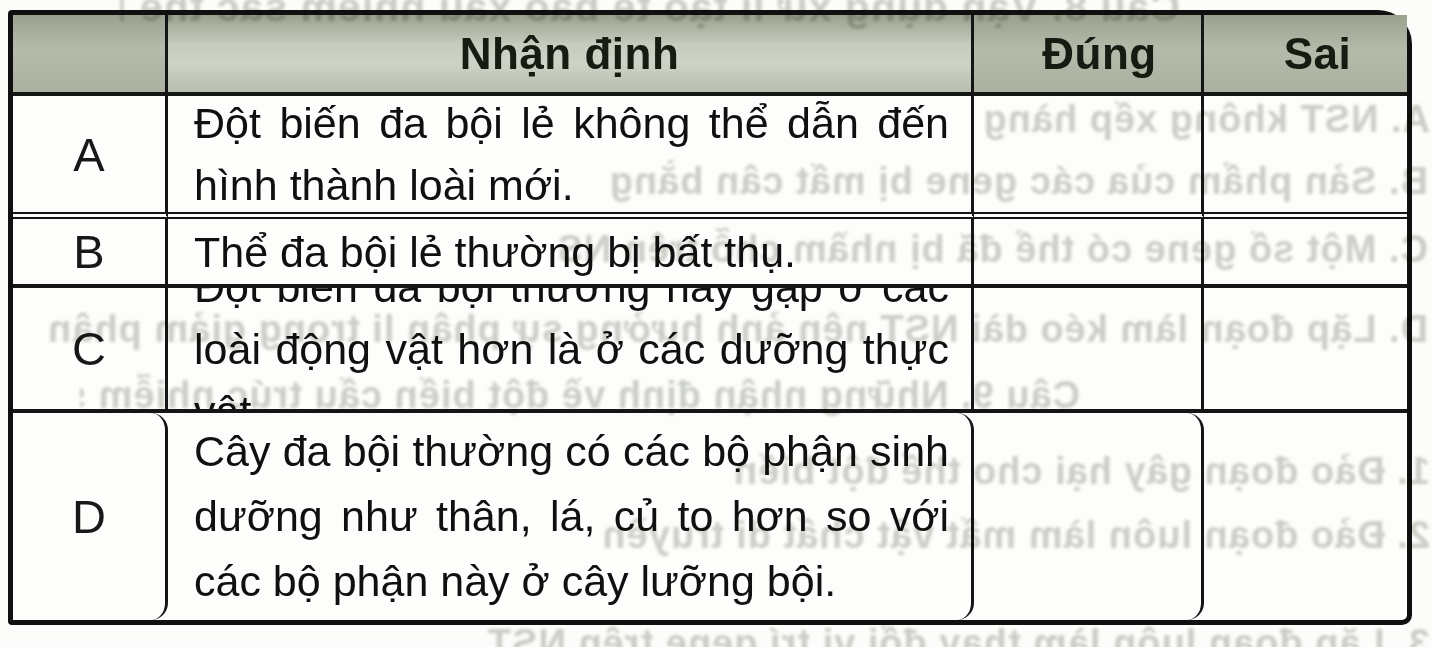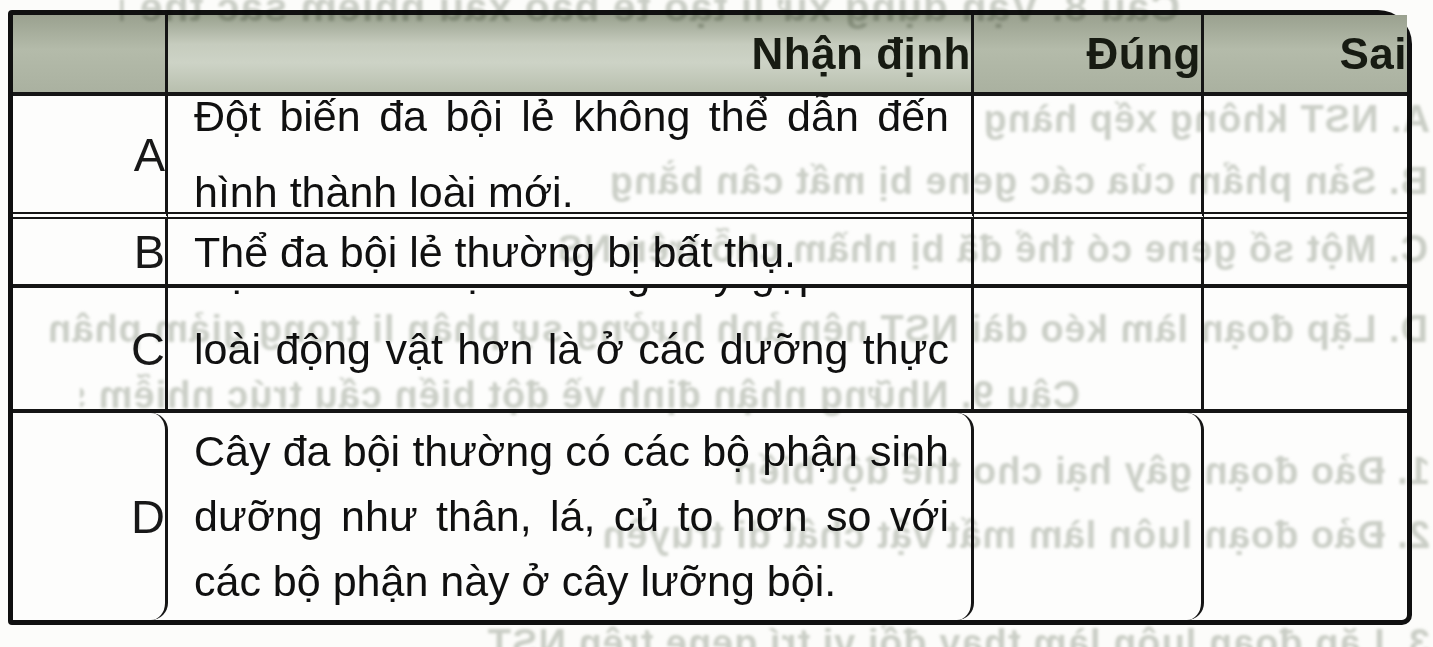--- a/index.html
+++ b/index.html
@@ -19,21 +19,21 @@
     display:grid;
     grid-template-columns:155px 806px 230px 1fr;
     grid-template-rows:81px 123px 69px 125px 1fr;
     background:#fdfdfc;
     z-index:1;
   }
   .cell{
     box-sizing:border-box;
     border-right:3px solid #151515;
     border-bottom:4px solid #151515;
-    display:flex;align-items:center;justify-content:flex-end;
+    display:flex;align-items:center;justify-content:center;
     overflow:hidden;
   }
   .cell.lastcol{border-right:none;}
   .cell.lastrow{border-bottom:none;border-radius:17px;}
   .cell.dbl{border-bottom:7px double #151515;}
 
   .head{
     font-weight:bold;font-size:44px;color:#171b12;
     letter-spacing:0.5px;
     background:linear-gradient(180deg,#99a18e 0%,#c6ccbe 38%,#cdd3c6 62%,#b8bfae 100%);
@@ -41,21 +41,21 @@
   .head.shade{background:linear-gradient(180deg,#9aa18f 0%,#b4bbaa 45%,#aab1a0 100%);padding-left:24px;}
 
   .letter{font-size:47px;color:#181818;background:#fdfdfc;}
 
   .stmt{
     justify-content:flex-start;
     padding:0 22px 0 26px;
     background:#fdfdfc;
   }
   .stmt-text{
-    font-size:43px;line-height:76px;color:#101010;
+    font-size:43px;line-height:62px;color:#101010;
     text-align:justify;text-justify:inter-word;
     width:100%;
   }
   .row-d .stmt-text{line-height:65px;}
 
   .answer{background:#fdfdfc;}
 
   
   .bleed{
     position:absolute;

